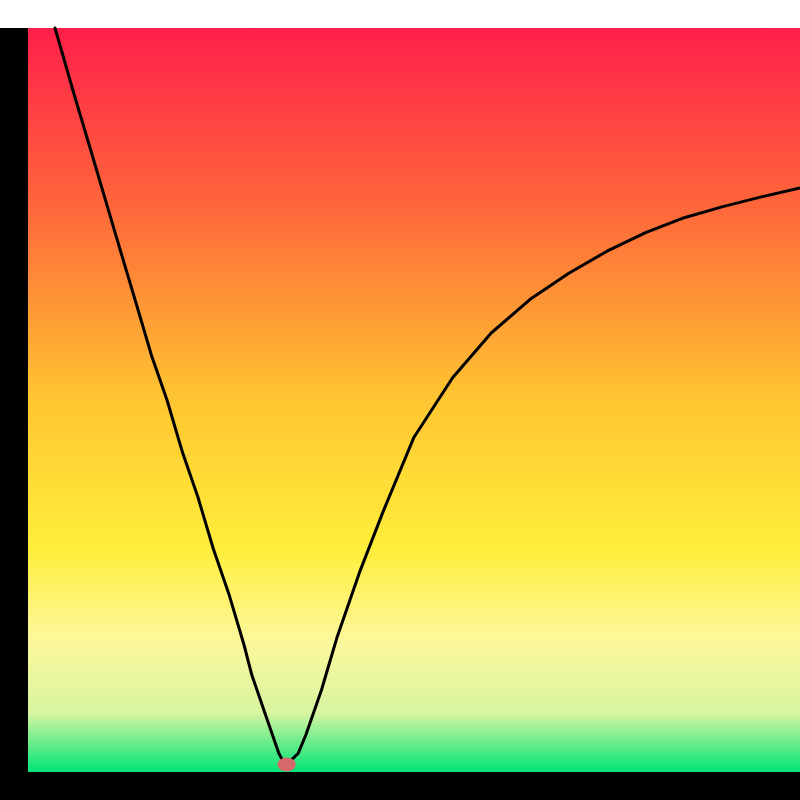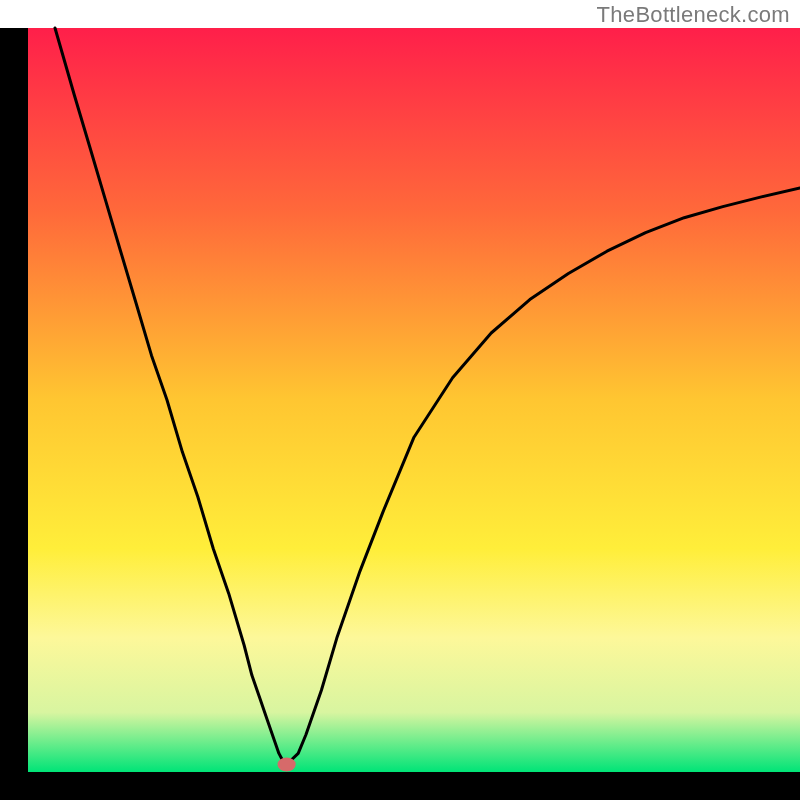--- a/index.html
+++ b/index.html
@@ -27,21 +27,20 @@
   svg {
     position: absolute;
     top: 0;
     left: 0;
   }
 </style>
 </head>
 <body>
 
 <div class="wrap">
-  <div class="watermark">TheBottleneck.com</div>
   <svg id="chart-svg" width="800" height="800" viewBox="0 0 800 800">
       <defs>
         <linearGradient id="bg-grad" x1="0" y1="0" x2="0" y2="1">
           <stop offset="0%" stop-color="#ff1f4a"></stop>
           <stop offset="25%" stop-color="#ff6a3a"></stop>
           <stop offset="50%" stop-color="#ffc631"></stop>
           <stop offset="70%" stop-color="#ffee3a"></stop>
           <stop offset="82%" stop-color="#fdf89a"></stop>
           <stop offset="92%" stop-color="#d8f5a0"></stop>
           <stop offset="100%" stop-color="#00e477"></stop>

